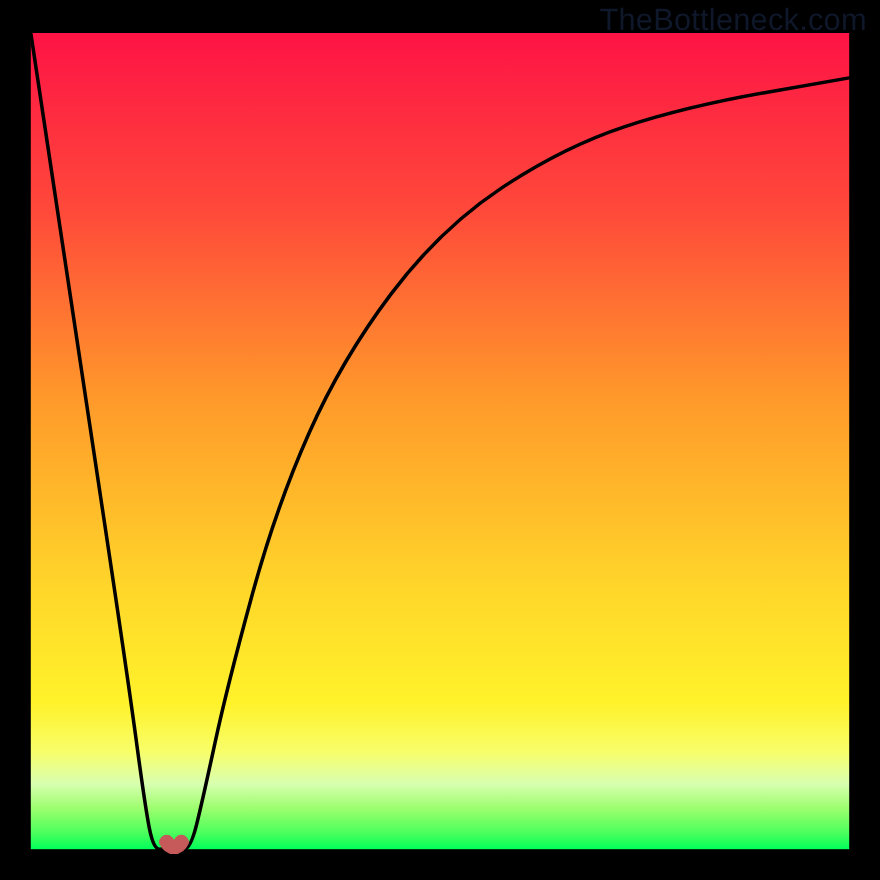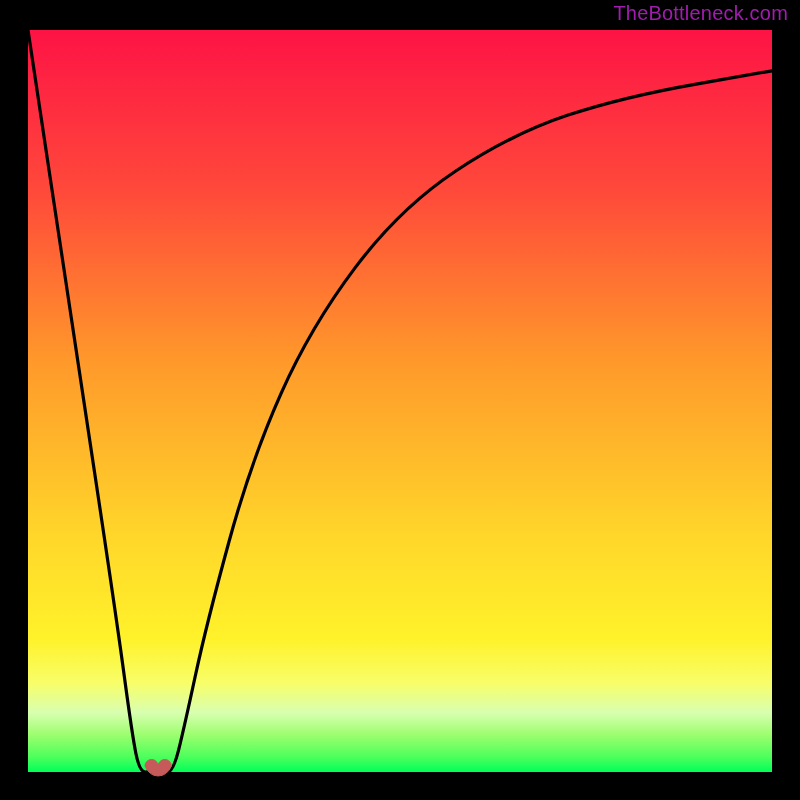--- a/index.html
+++ b/index.html
@@ -16,22 +16,22 @@
     top: 0;
     width: 800px;
     height: 800px;
     box-sizing: border-box;
   }
   .watermark {
     position: absolute;
     top: 2px;
     right: 12px;
     font-family: Arial, Helvetica, sans-serif;
-    font-size: 20px;
-    color: #a21caf;
+    font-size: 28px;
+    color: #0f172a;
     letter-spacing: 0.2px;
   }
   svg {
     display: block;
   }
 </style>
 </head>
 <body>
 
 <div class="frame">

